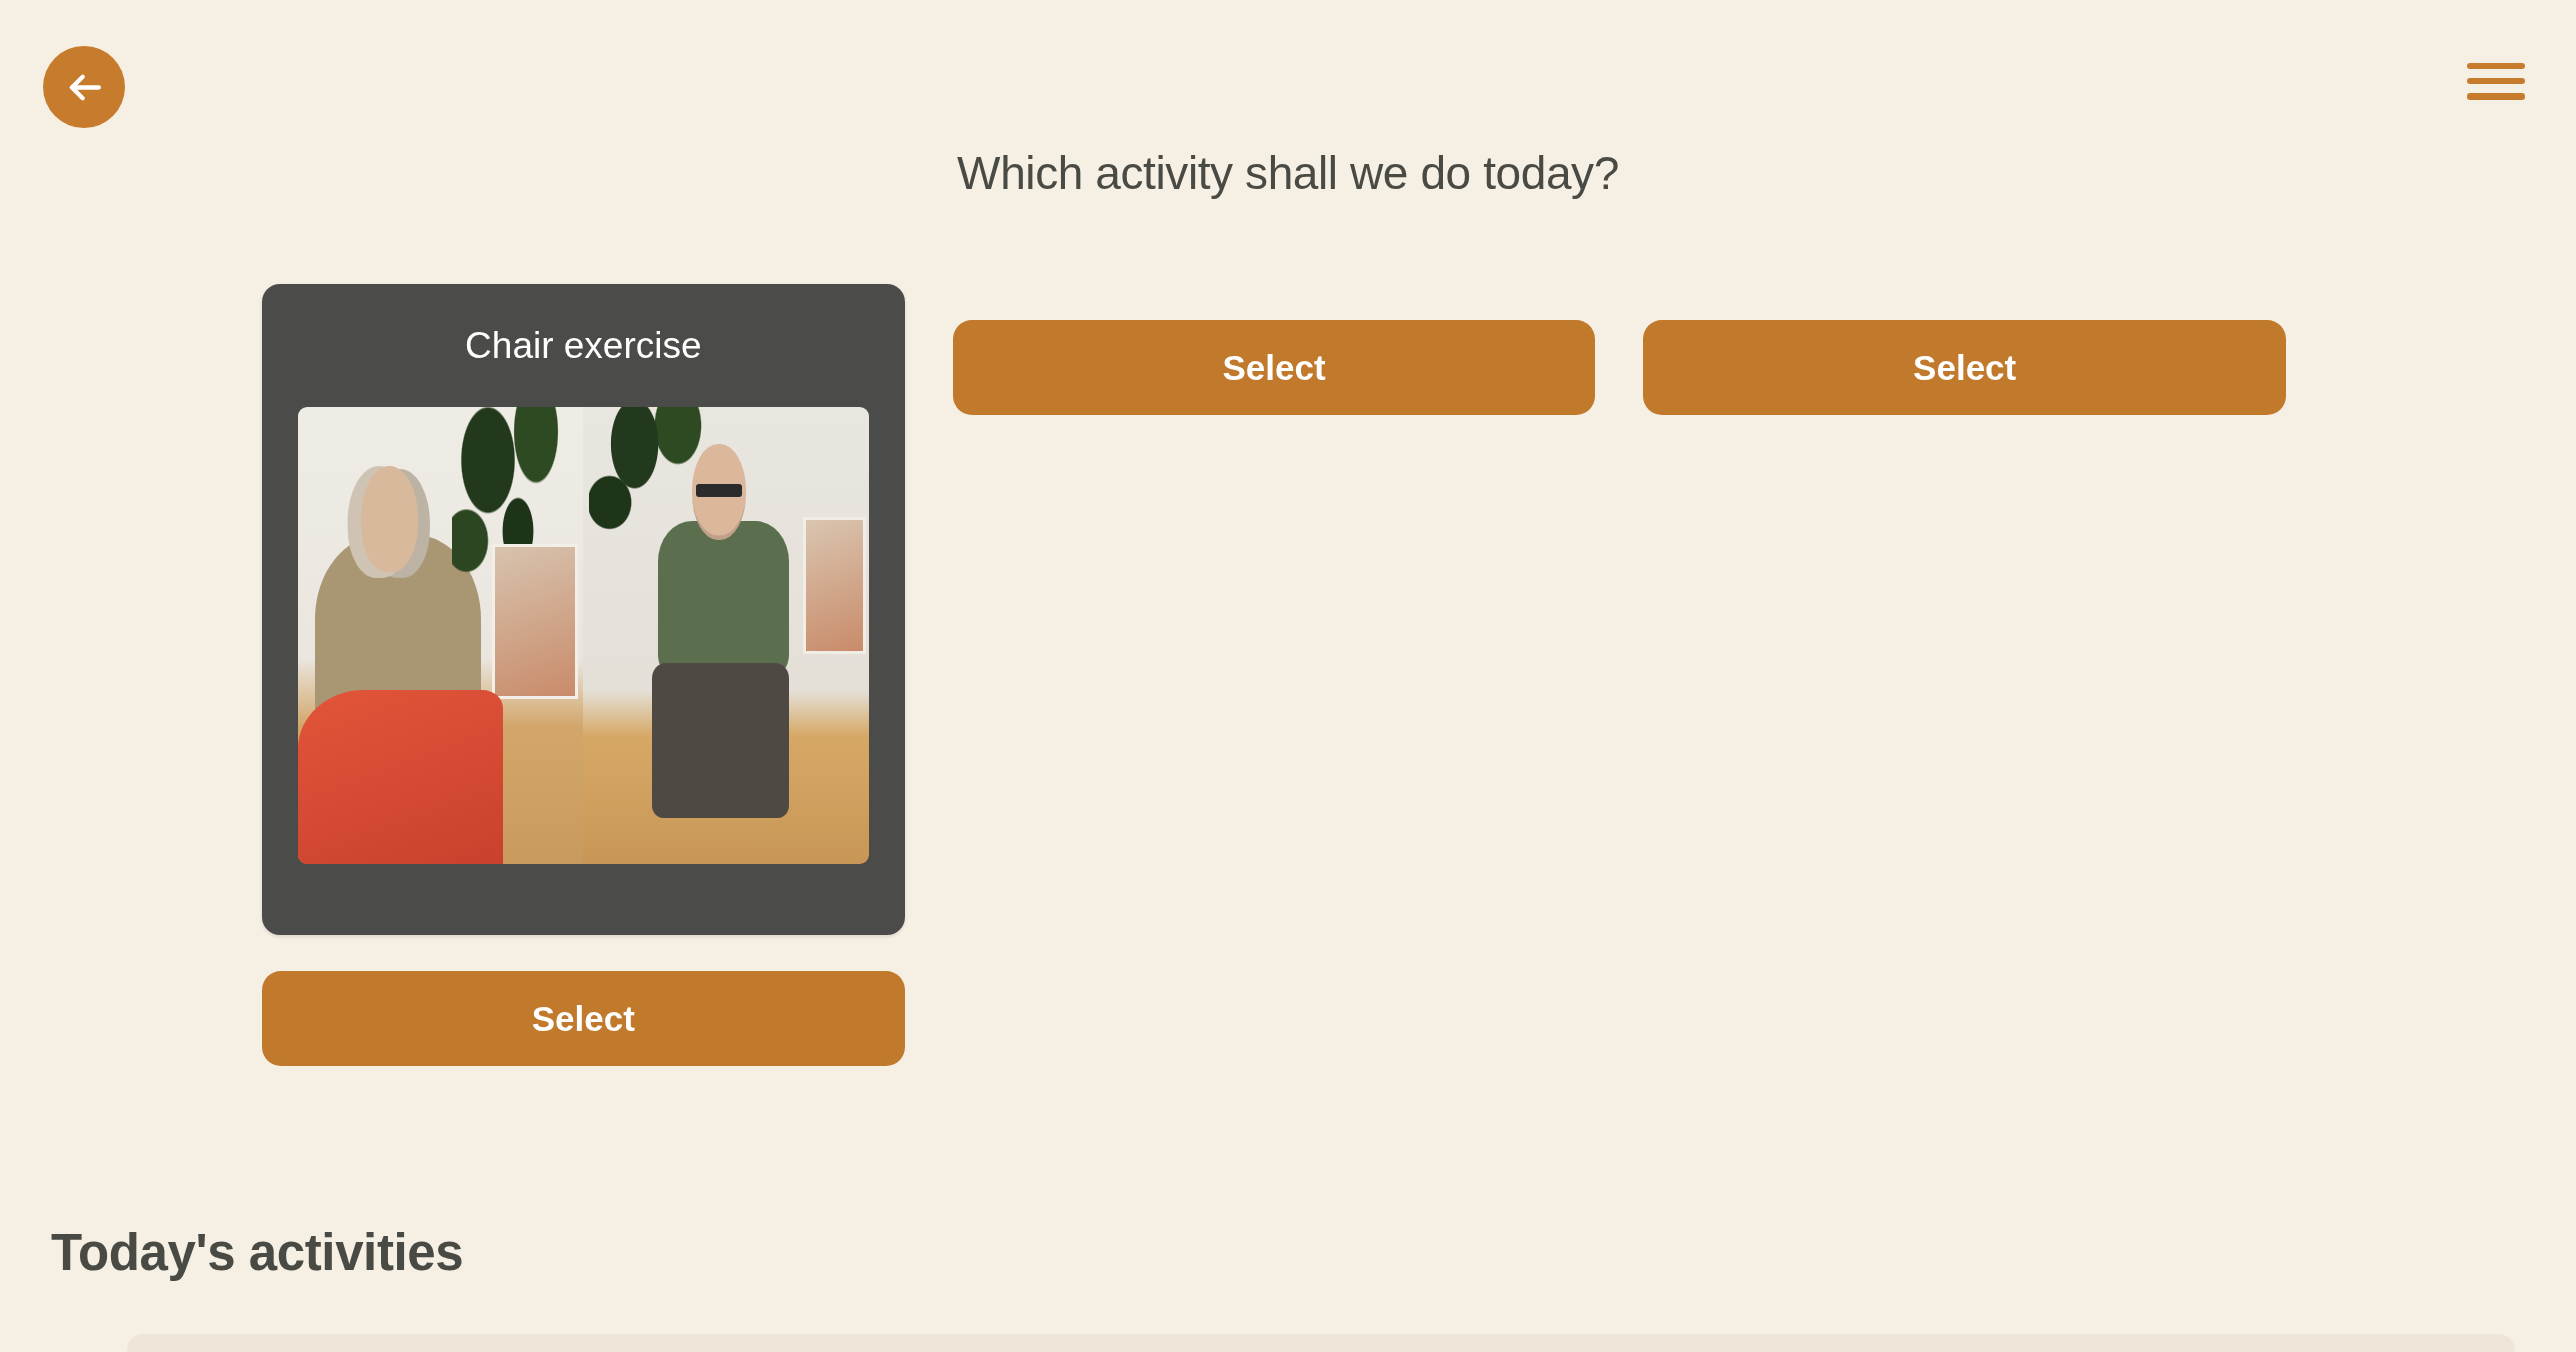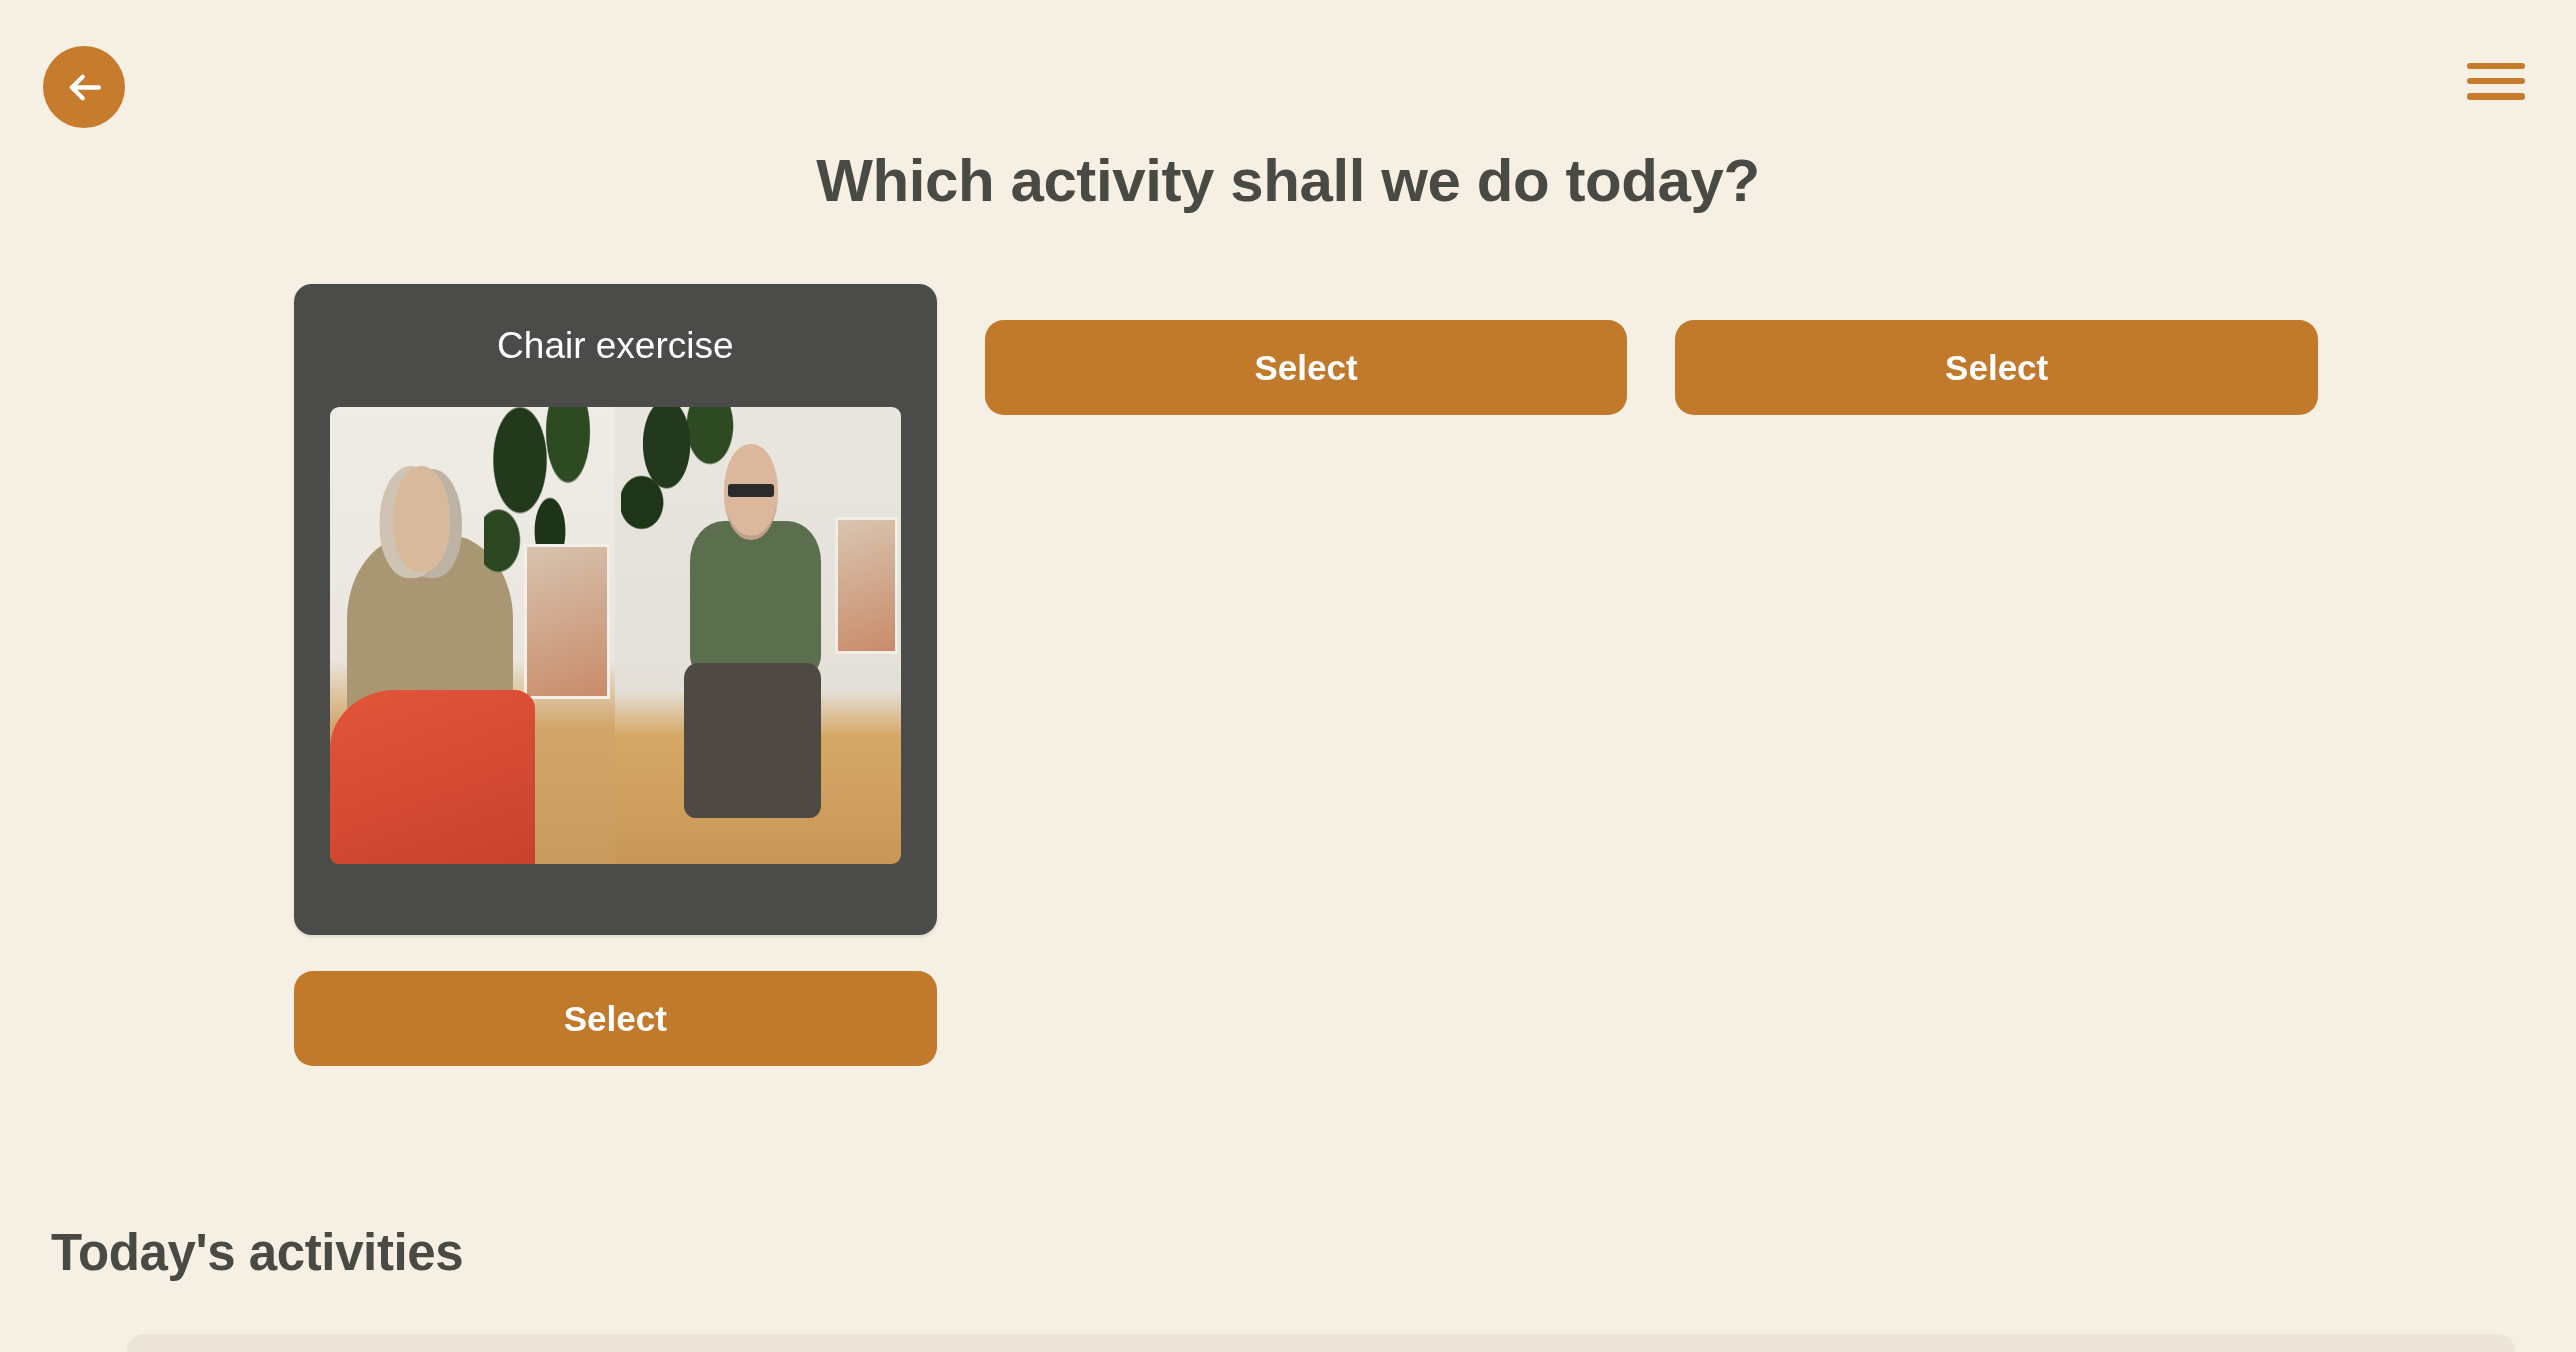--- a/index.html
+++ b/index.html
@@ -63,31 +63,31 @@
     background: #c67c2c;
   }
 
   
   .page-title {
     position: absolute;
     top: 146px;
     left: 0;
     width: 2576px;
     text-align: center;
-    font-size: 60px;
-    font-weight: bold;
+    font-size: 46px;
+    font-weight: normal;
     color: #4a4a44;
     letter-spacing: -0.4px;
   }
 
   
   .card-row {
     position: absolute;
     top: 284px;
-    left: 294px;
+    left: 262px;
     width: 2024px;
     display: flex;
     gap: 48px;
   }
 
   .card-col {
     width: 643px;
     display: flex;
     flex-direction: column;
   }

